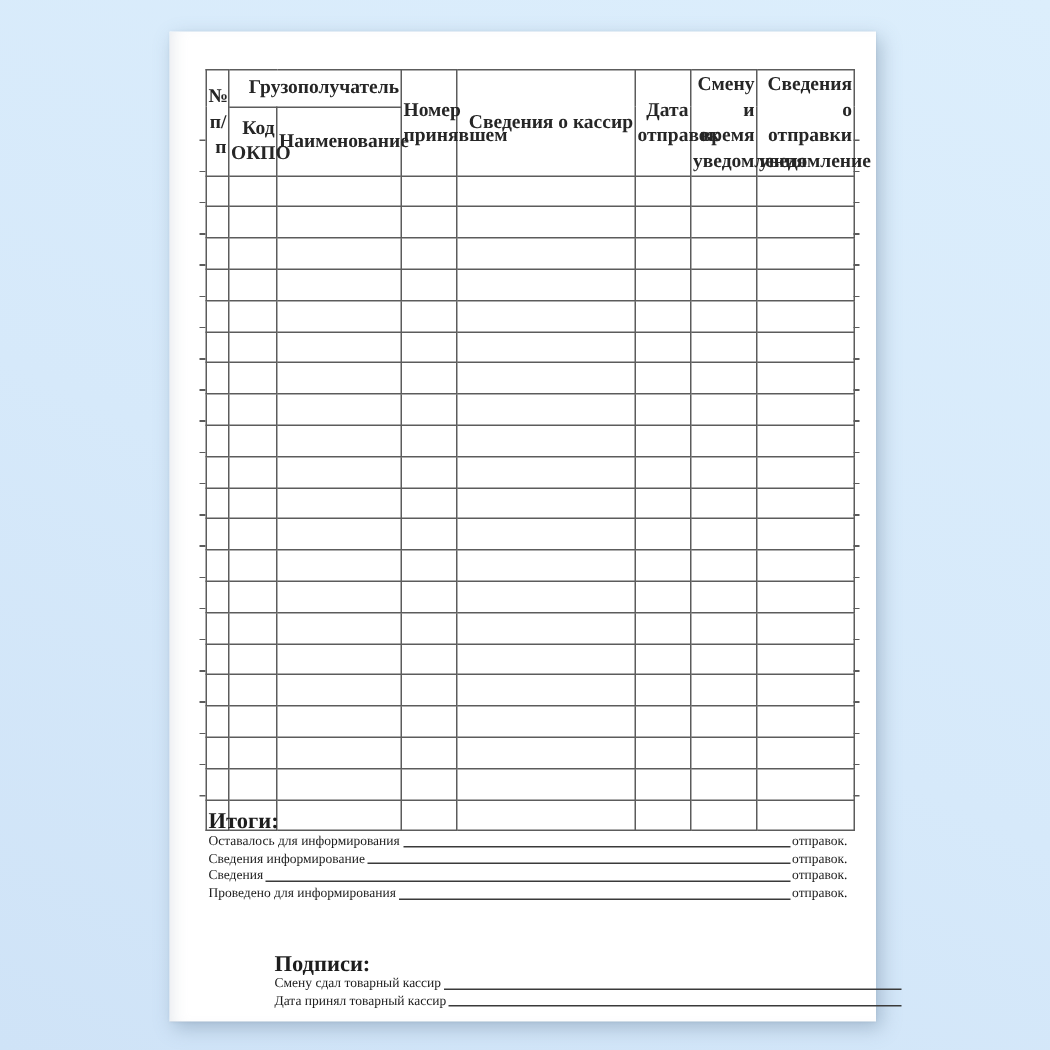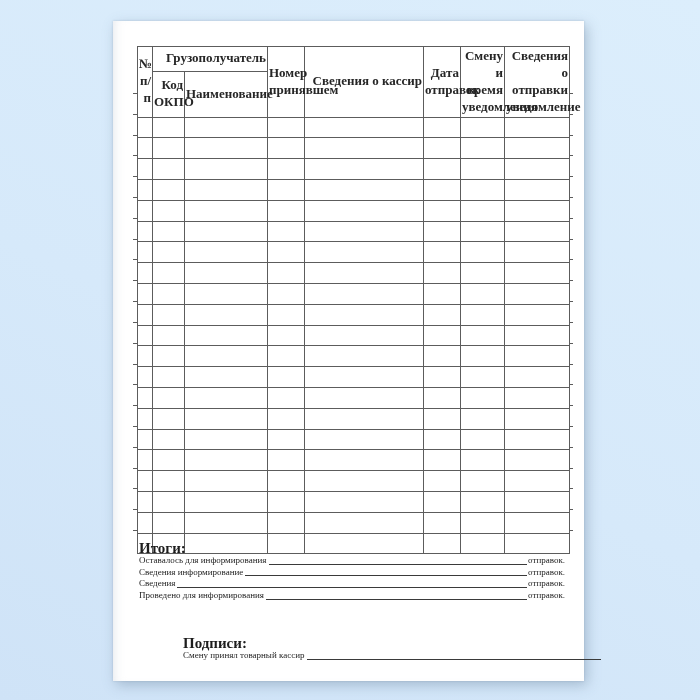--- a/index.html
+++ b/index.html
@@ -365,18 +365,22 @@
     <div class="blank-line">
       <span>Проведено для информирования</span>
       <span class="fill"></span>
       <span class="sfx">отправок.</span>
     </div>
   </div>
 
   <div class="signatures">
     <div class="section-heading">Подписи:</div>
     <div class="blank-line">
-      <span>Смену принял товарный кассир</span>
+      <span>Смену сдал товарный кассир</span>
+      <span class="fill"></span>
+    </div>
+    <div class="blank-line">
+      <span>Дата принял товарный кассир</span>
       <span class="fill"></span>
     </div>
   </div>
 
 </div>
 
 </body></html>

